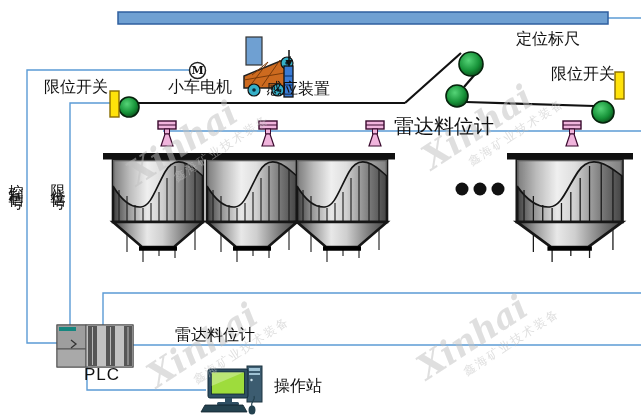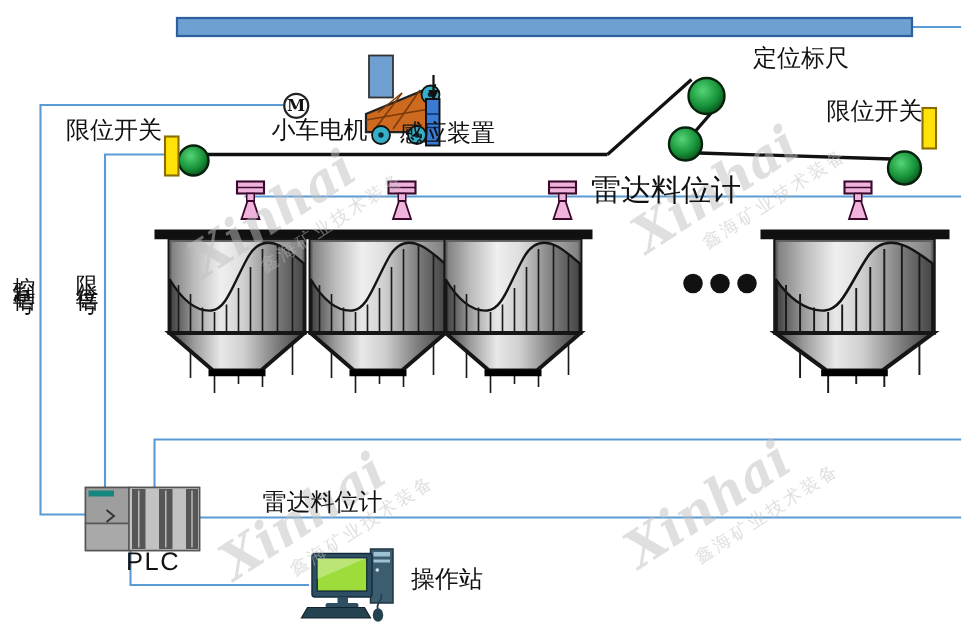--- a/index.html
+++ b/index.html
@@ -194,24 +194,24 @@
   <div class="wm" style="left:155px;top:360px;">
     <div class="wm-brand">Xinhai</div>
     <div class="wm-sub">鑫海矿业技术装备</div>
   </div>
   <div class="wm" style="left:425px;top:352px;">
     <div class="wm-brand">Xinhai</div>
     <div class="wm-sub">鑫海矿业技术装备</div>
   </div>
 
   <div class="lbl" style="left:266px;top:36px;margin-top:44px;">感应装置</div>
-  <div class="lbl" style="left:502px;top:30px;">定位标尺</div>
+  <div class="lbl" style="left:516px;top:30px;">定位标尺</div>
   <div class="lbl" style="left:44px;top:78px;">限位开关</div>
   <div class="lbl" style="left:551px;top:65px;">限位开关</div>
-  <div class="lbl" style="left:168px;top:78px;margin-left:13px;">小车电机</div>
+  <div class="lbl" style="left:168px;top:78px;">小车电机</div>
   <div class="m-lbl" style="left:190px;top:64px;">M</div>
   <div class="lbl lbl-sm" style="left:394px;top:115px;">雷达料位计</div>
   <div class="vlbl" style="left:6px;top:172px;">控制信号</div>
   <div class="vlbl" style="left:48px;top:172px;">限位信号</div>
   <div class="lbl" style="left:175px;top:326px;">雷达料位计</div>
   <div class="lbl plc-lbl" style="left:84px;top:366px;">PLC</div>
   <div class="lbl" style="left:274px;top:377px;">操作站</div>
 </div>
 
 </body></html>

